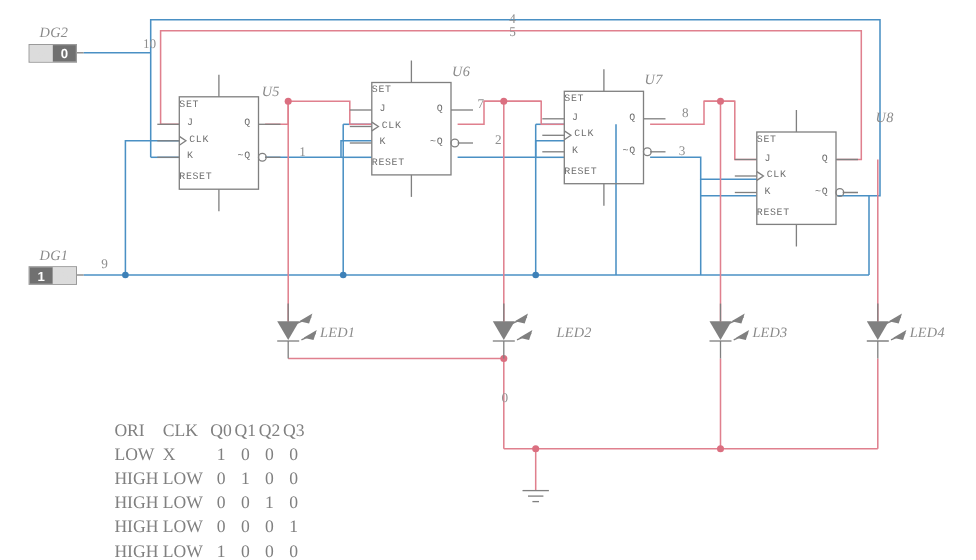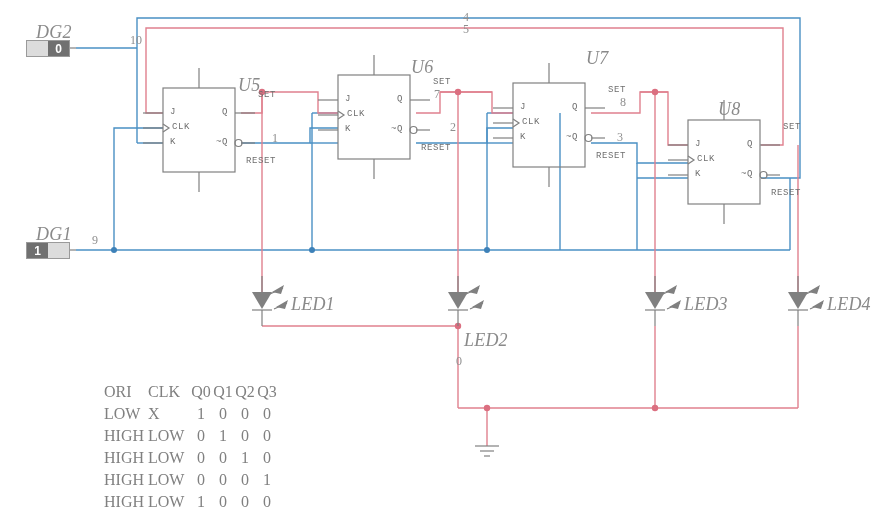--- a/index.html
+++ b/index.html
@@ -7,33 +7,33 @@
   body{
     width:887px;height:509px;position:relative;overflow:hidden;
     font-family:"Liberation Serif",serif;
     -webkit-font-smoothing:antialiased;
   }
   #canvas{position:absolute;left:0;top:0;width:887px;height:509px;}
   .lbl{position:absolute;color:#8a8a8a;white-space:nowrap;pointer-events:none;}
   
   .refdes{
     font-family:"Liberation Serif",serif;
-    font-style:italic;font-size:18px;color:#8a8a8a;letter-spacing:.2px;
+    font-style:italic;font-size:13px;color:#8a8a8a;letter-spacing:.2px;
   }
   
   .netnum{
     font-family:"Liberation Serif",serif;
     font-size:12px;color:#8f8f8f;
   }
   
   .pintext{
     font-family:"Liberation Mono","DejaVu Sans Mono",monospace;
     font-size:9px;color:#6f6f6f;letter-spacing:.6px;
   }
-  .ff-title{text-align:right;padding-left:41px;}
+  .ff-title{text-align:left;}
   
   .switch{
     position:absolute;width:44px;height:17px;
     border:1px solid #9a9a9a;box-sizing:border-box;
     display:flex;background:#e8e8e8;
   }
   .switch .half{
     flex:1 1 50%;display:flex;align-items:center;justify-content:center;
     font-family:"Liberation Sans",sans-serif;font-size:12px;font-weight:bold;
     box-sizing:border-box;
@@ -283,25 +283,25 @@
 <div class="lbl pintext ff-title" style="left:688px;top:122px;width:72px;">SET</div>
 <div class="lbl pintext" style="left:695px;top:139px;">J</div>
 <div class="lbl pintext" style="left:697px;top:154px;">CLK</div>
 <div class="lbl pintext" style="left:695px;top:169px;">K</div>
 <div class="lbl pintext ff-title" style="left:688px;top:188px;width:72px;">RESET</div>
 <div class="lbl pintext" style="left:747px;top:139px;">Q</div>
 <div class="lbl pintext" style="left:741px;top:169px;">~Q</div>
 
 <div class="lbl refdes" style="left:238px;top:75px;">U5</div>
 <div class="lbl refdes" style="left:411px;top:57px;">U6</div>
-<div class="lbl refdes" style="left:586px;top:48px;">U7</div>
-<div class="lbl refdes" style="left:718px;top:99px;">U8</div>
+<div class="lbl refdes" style="left:586px;top:64px;">U7</div>
+<div class="lbl refdes" style="left:796px;top:99px;">U8</div>
 
 <div class="lbl refdes" style="left:291px;top:294px;">LED1</div>
-<div class="lbl refdes" style="left:464px;top:294px;margin-top:36px;">LED2</div>
+<div class="lbl refdes" style="left:506px;top:294px;">LED2</div>
 <div class="lbl refdes" style="left:684px;top:294px;">LED3</div>
 <div class="lbl refdes" style="left:827px;top:294px;">LED4</div>
 
 <div class="lbl refdes" style="left:36px;top:22px;">DG2</div>
 <div class="switch" style="left:26px;top:40px;">
   <span class="half off">0</span>
   <span class="half on">0</span>
 </div>
 
 <div class="lbl refdes" style="left:36px;top:224px;">DG1</div>

